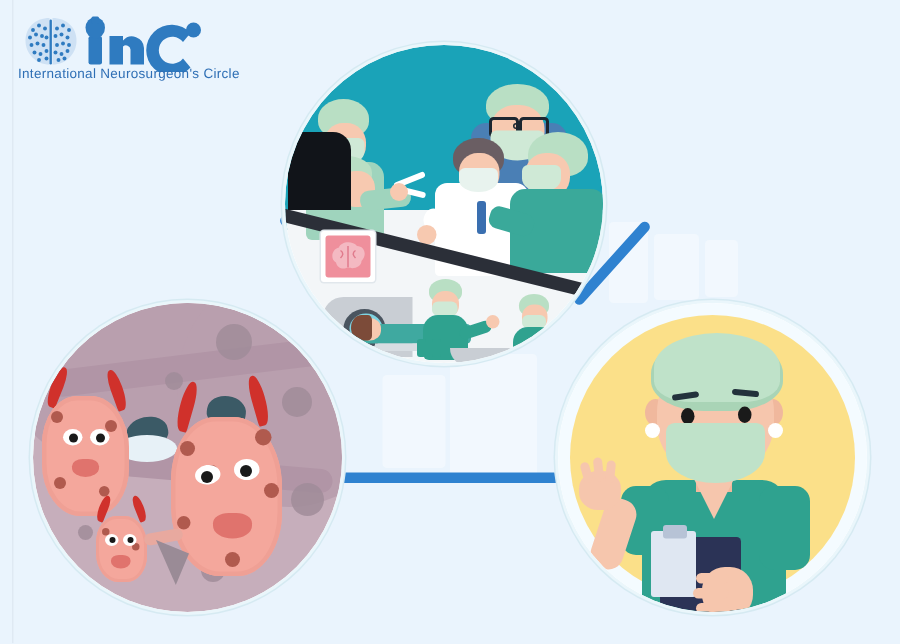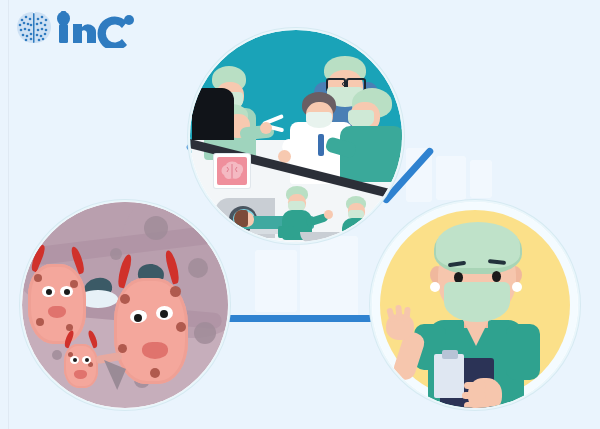--- a/index.html
+++ b/index.html
@@ -168,20 +168,21 @@
           <ellipse cx="51.5" cy="10.5" rx="6.5" ry="7"></ellipse>
           <rect x="49" y="3" width="5" height="5" rx="1"></rect>
 
           <path d="M61 16 h9 v3 a8 8 0 0 1 14 5 v11 h-9 V25 a3 3 0 0 0 -5 -2 v12 h-9 z"></path>
 
           <path d="M110 20 a9 9 0 1 0 0 11 l5 6 a17 17 0 1 1 0 -23 z"></path>
           <circle cx="117" cy="12" r="5"></circle>
         </g>
       </svg>
     </div>
+    <div class="logo-cap" style="top:36px;">International Neurosurgeon's Circle</div>
   </div>
 
   <div class="conn" style="left:175px;top:170px;width:78px;height:7px;transform:rotate(48deg);transform-origin:center;"></div>
   <div class="conn" style="left:372px;top:172px;width:72px;height:7px;transform:rotate(-48deg);transform-origin:center;"></div>
   <div class="conn" style="left:216px;top:315px;width:170px;height:7px;"></div>
 
   <div class="bubble" id="bubble-surgery">
     <div class="inner">
       <div class="or-top"></div>
       <div class="or-bot"></div>

